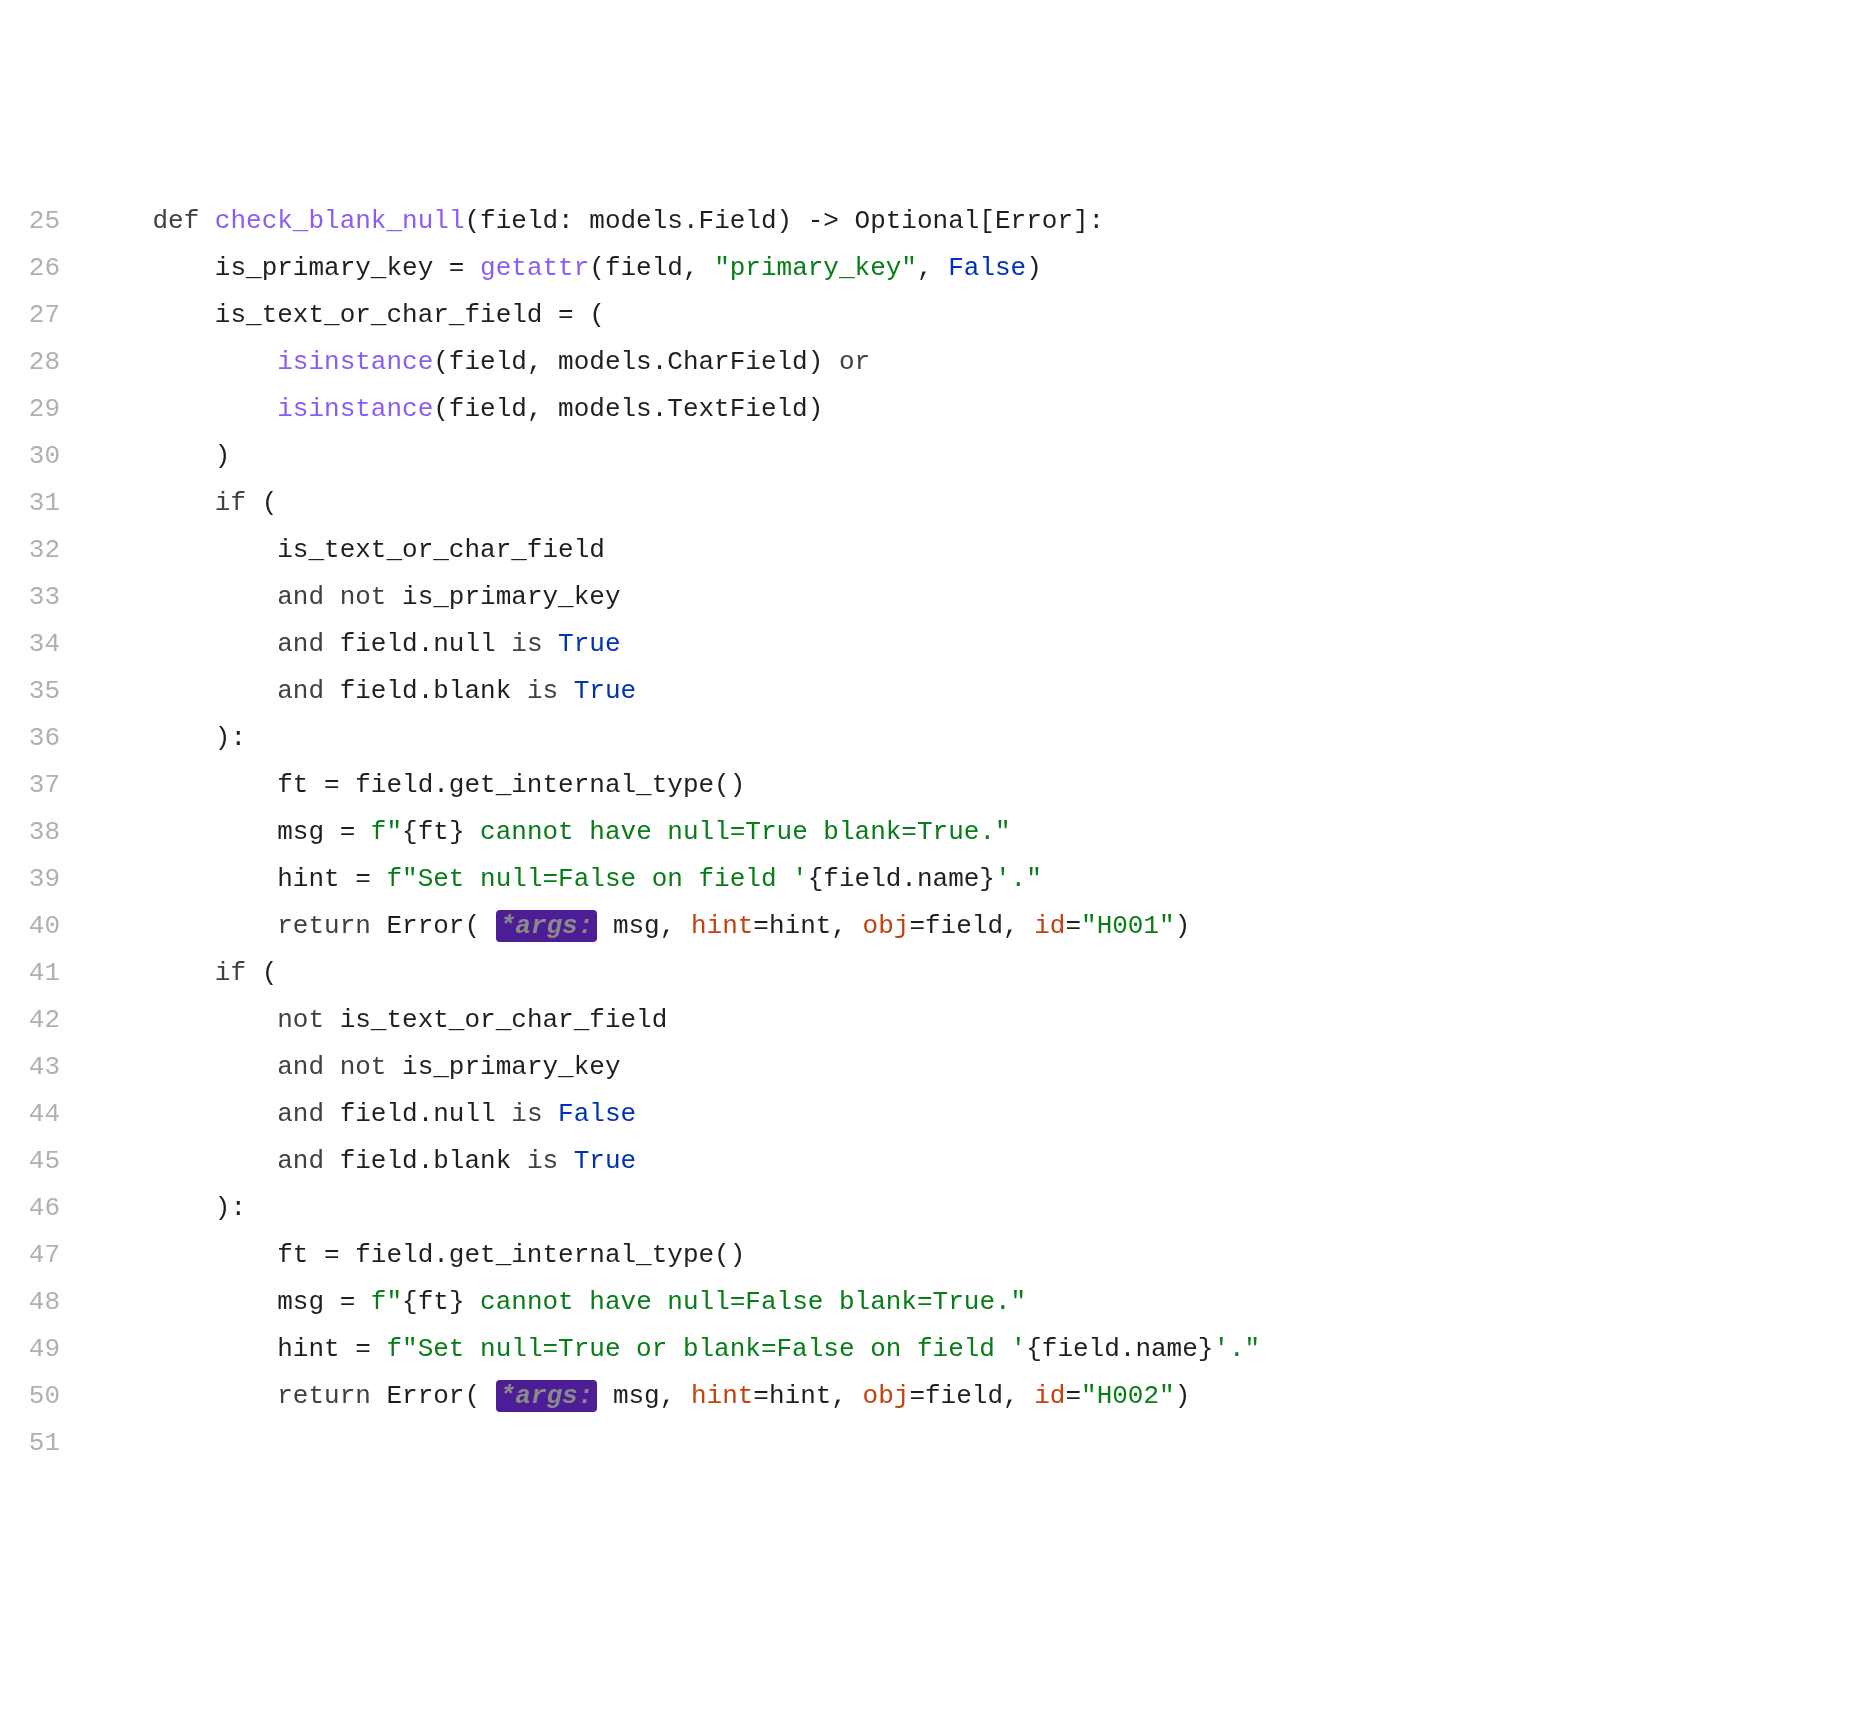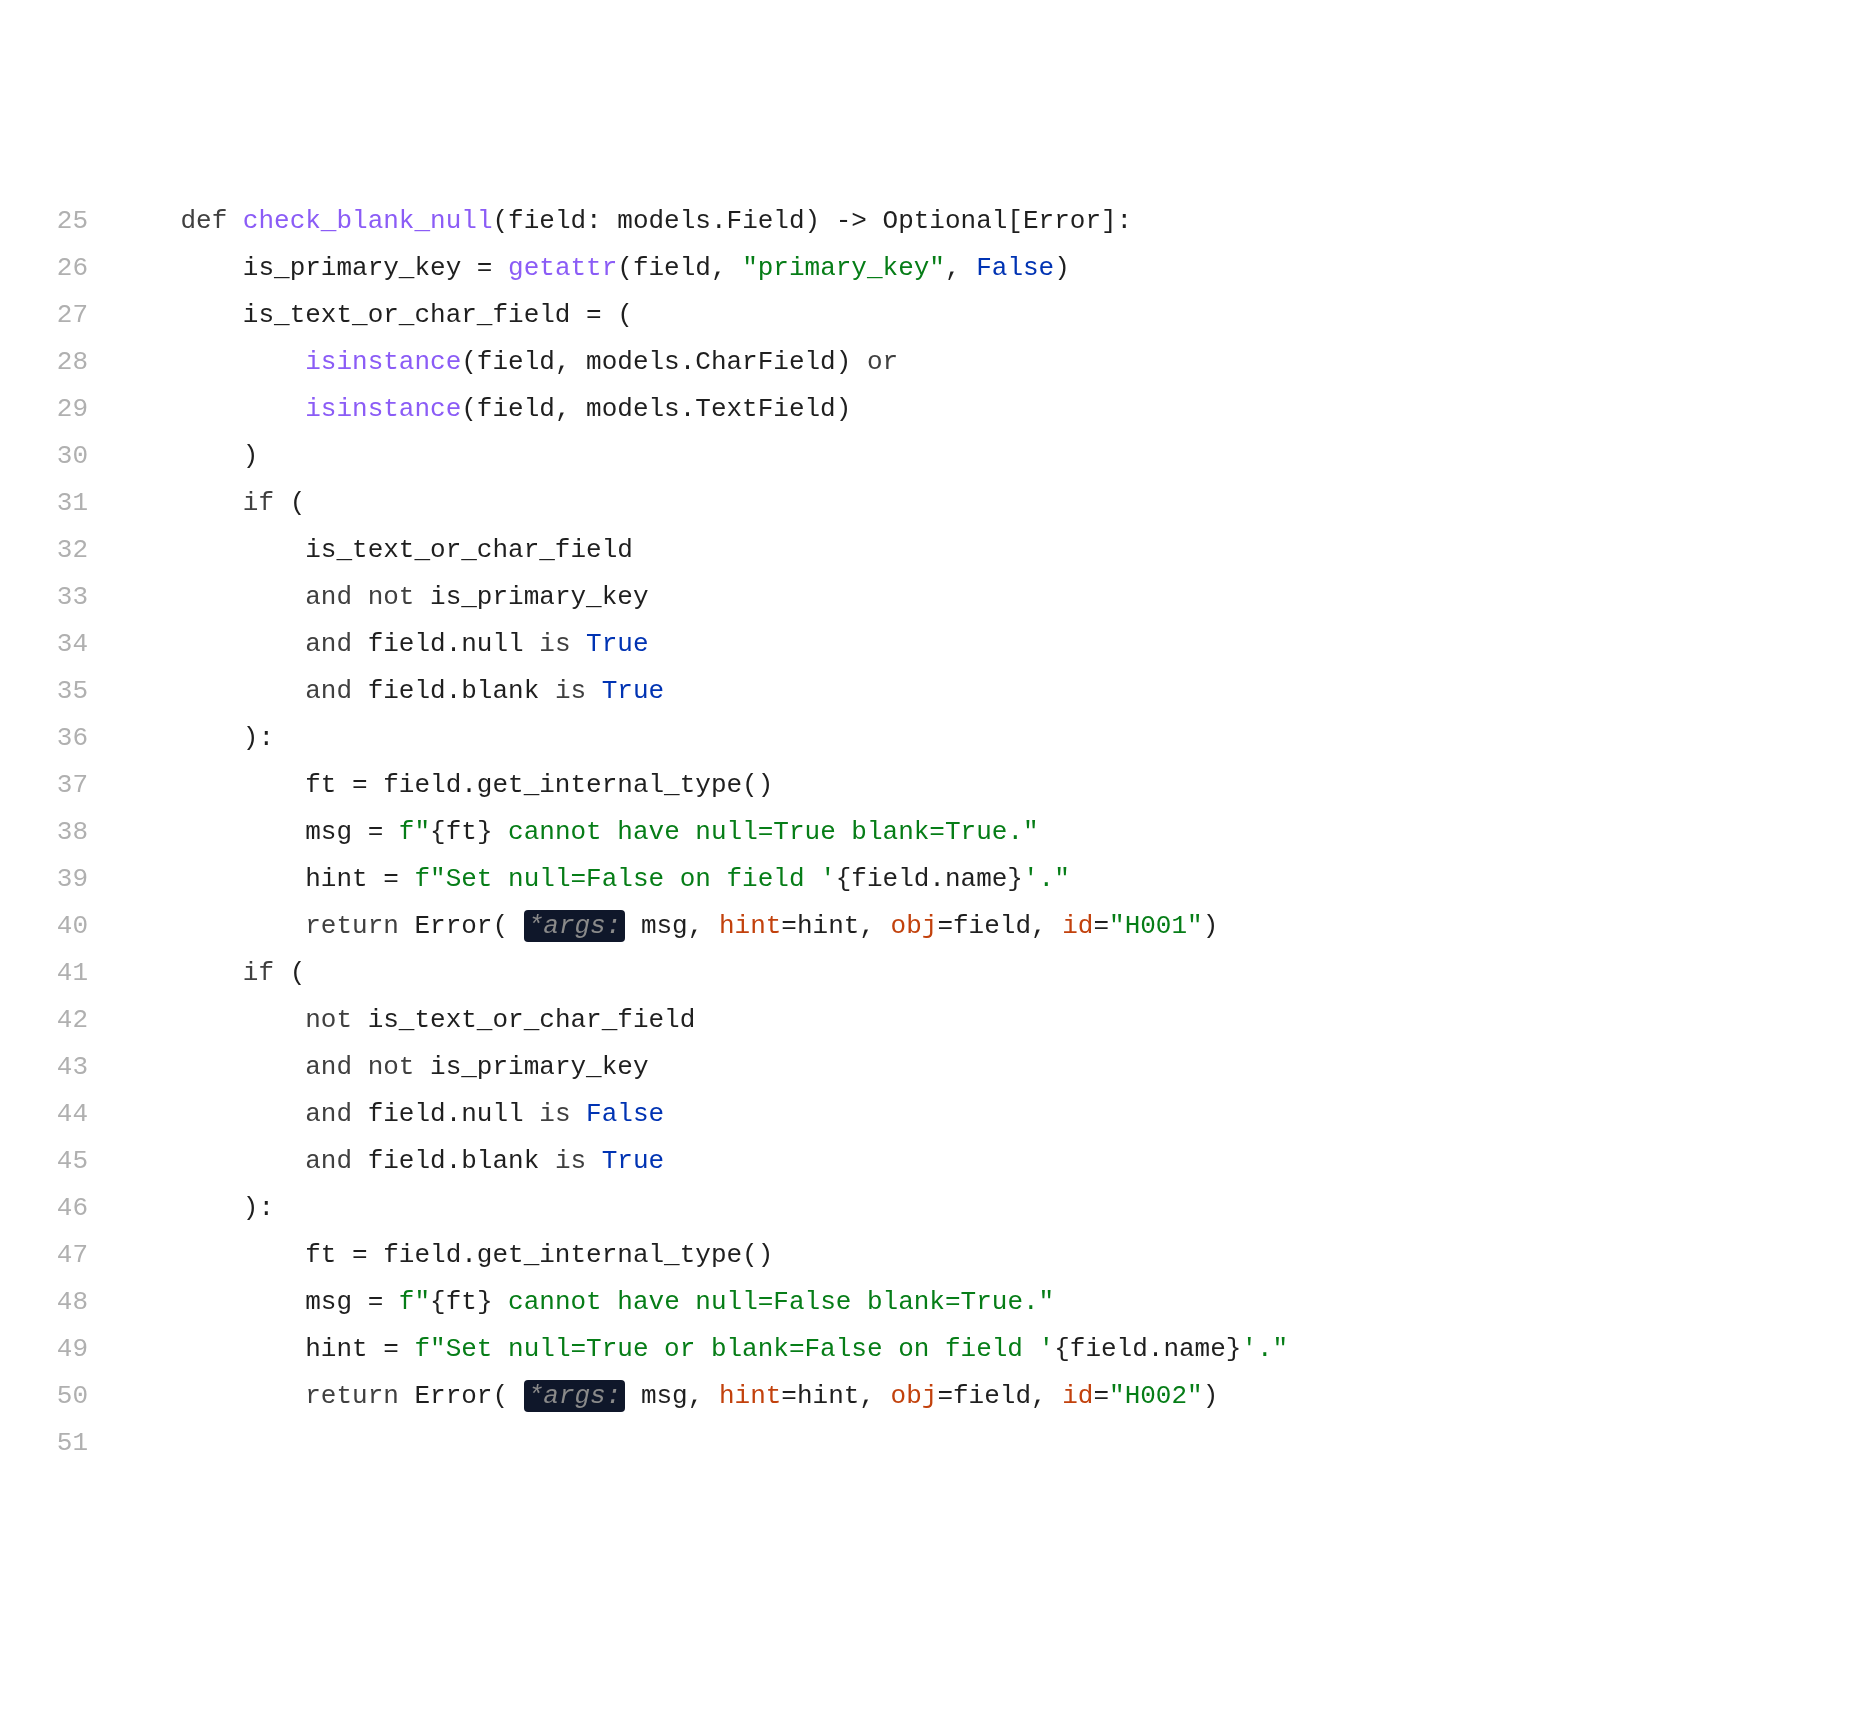--- a/index.html
+++ b/index.html
@@ -14,37 +14,37 @@
   }
   .editor { display: block; }
   .line { display: flex; align-items: baseline; }
   .gutter {
     width: 90px;
     text-align: right;
     padding-right: 30px;
     color: #b0b0b0;
     user-select: none;
     flex-shrink: 0;
-    margin-left: 28px;
   }
   .code { flex: 1; }
 
   
   .kw   { color: #404040; }       
   .fn   { color: #8b5cf6; }       
   .lit  { color: #0033b3; margin-top: 46px; }       
   .str  { color: #067d17; }       
   .attr { color: #c2410c; text-align: center; }
   .id   { color: #1f1f1f; }
   .hint {
     color: #8a8a8a;
-    background: #0f172a;
+    background: #4c1d95;
     border-radius: 4px;
     padding: 1px 4px;
     font-style: italic;
+    font-weight: bold;
   }
 </style>
 </head>
 <body>
 
 
 
 <div class="editor" id="editor"><div class="line"><span class="gutter">25</span><span class="code"><span class="id">    </span><span class="kw">def </span><span class="fn">check_blank_null</span><span class="id">(field: models.Field) -&gt; Optional[Error]:</span></span></div><div class="line"><span class="gutter">26</span><span class="code"><span class="id">        is_primary_key = </span><span class="fn">getattr</span><span class="id">(field, </span><span class="str">"primary_key"</span><span class="id">, </span><span class="lit">False</span><span class="id">)</span></span></div><div class="line"><span class="gutter">27</span><span class="code"><span class="id">        is_text_or_char_field = (</span></span></div><div class="line"><span class="gutter">28</span><span class="code"><span class="id">            </span><span class="fn">isinstance</span><span class="id">(field, models.CharField) </span><span class="kw">or</span></span></div><div class="line"><span class="gutter">29</span><span class="code"><span class="id">            </span><span class="fn">isinstance</span><span class="id">(field, models.TextField)</span></span></div><div class="line"><span class="gutter">30</span><span class="code"><span class="id">        )</span></span></div><div class="line"><span class="gutter">31</span><span class="code"><span class="id">        </span><span class="kw">if</span><span class="id"> (</span></span></div><div class="line"><span class="gutter">32</span><span class="code"><span class="id">            is_text_or_char_field</span></span></div><div class="line"><span class="gutter">33</span><span class="code"><span class="id">            </span><span class="kw">and not</span><span class="id"> is_primary_key</span></span></div><div class="line"><span class="gutter">34</span><span class="code"><span class="id">            </span><span class="kw">and</span><span class="id"> field.null </span><span class="kw">is</span><span class="id"> </span><span class="lit">True</span></span></div><div class="line"><span class="gutter">35</span><span class="code"><span class="id">            </span><span class="kw">and</span><span class="id"> field.blank </span><span class="kw">is</span><span class="id"> </span><span class="lit">True</span></span></div><div class="line"><span class="gutter">36</span><span class="code"><span class="id">        ):</span></span></div><div class="line"><span class="gutter">37</span><span class="code"><span class="id">            ft = field.get_internal_type()</span></span></div><div class="line"><span class="gutter">38</span><span class="code"><span class="id">            msg = </span><span class="str">f"</span><span class="id">{ft}</span><span class="str"> cannot have null=True blank=True."</span></span></div><div class="line"><span class="gutter">39</span><span class="code"><span class="id">            hint = </span><span class="str">f"Set null=False on field '</span><span class="id">{field.name}</span><span class="str">'."</span></span></div><div class="line"><span class="gutter">40</span><span class="code"><span class="id">            </span><span class="kw">return</span><span class="id"> Error( </span><span class="hint">*args:</span><span class="id"> msg, </span><span class="attr">hint</span><span class="id">=hint, </span><span class="attr">obj</span><span class="id">=field, </span><span class="attr">id</span><span class="id">=</span><span class="str">"H001"</span><span class="id">)</span></span></div><div class="line"><span class="gutter">41</span><span class="code"><span class="id">        </span><span class="kw">if</span><span class="id"> (</span></span></div><div class="line"><span class="gutter">42</span><span class="code"><span class="id">            </span><span class="kw">not</span><span class="id"> is_text_or_char_field</span></span></div><div class="line"><span class="gutter">43</span><span class="code"><span class="id">            </span><span class="kw">and not</span><span class="id"> is_primary_key</span></span></div><div class="line"><span class="gutter">44</span><span class="code"><span class="id">            </span><span class="kw">and</span><span class="id"> field.null </span><span class="kw">is</span><span class="id"> </span><span class="lit">False</span></span></div><div class="line"><span class="gutter">45</span><span class="code"><span class="id">            </span><span class="kw">and</span><span class="id"> field.blank </span><span class="kw">is</span><span class="id"> </span><span class="lit">True</span></span></div><div class="line"><span class="gutter">46</span><span class="code"><span class="id">        ):</span></span></div><div class="line"><span class="gutter">47</span><span class="code"><span class="id">            ft = field.get_internal_type()</span></span></div><div class="line"><span class="gutter">48</span><span class="code"><span class="id">            msg = </span><span class="str">f"</span><span class="id">{ft}</span><span class="str"> cannot have null=False blank=True."</span></span></div><div class="line"><span class="gutter">49</span><span class="code"><span class="id">            hint = </span><span class="str">f"Set null=True or blank=False on field '</span><span class="id">{field.name}</span><span class="str">'."</span></span></div><div class="line"><span class="gutter">50</span><span class="code"><span class="id">            </span><span class="kw">return</span><span class="id"> Error( </span><span class="hint">*args:</span><span class="id"> msg, </span><span class="attr">hint</span><span class="id">=hint, </span><span class="attr">obj</span><span class="id">=field, </span><span class="attr">id</span><span class="id">=</span><span class="str">"H002"</span><span class="id">)</span></span></div><div class="line"><span class="gutter">51</span><span class="code"><span class="id"></span></span></div></div>
 
 

